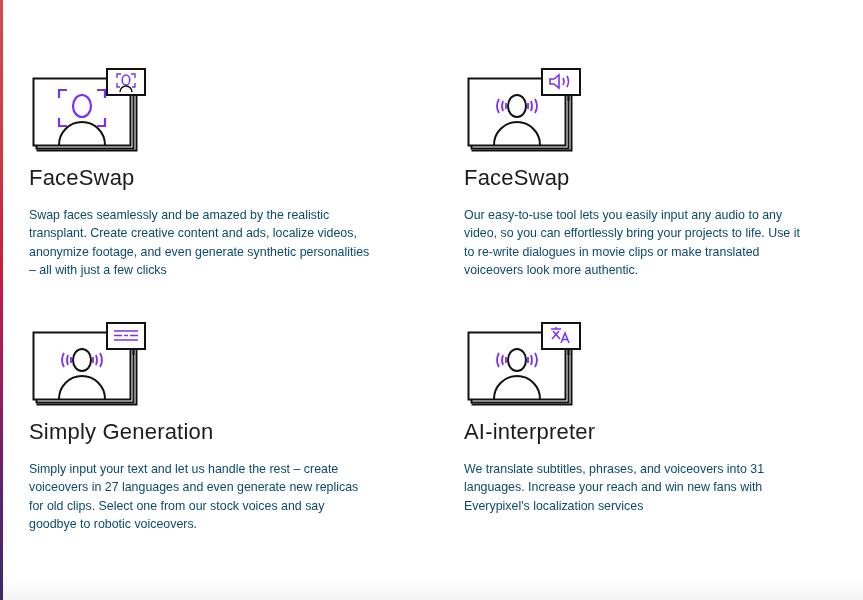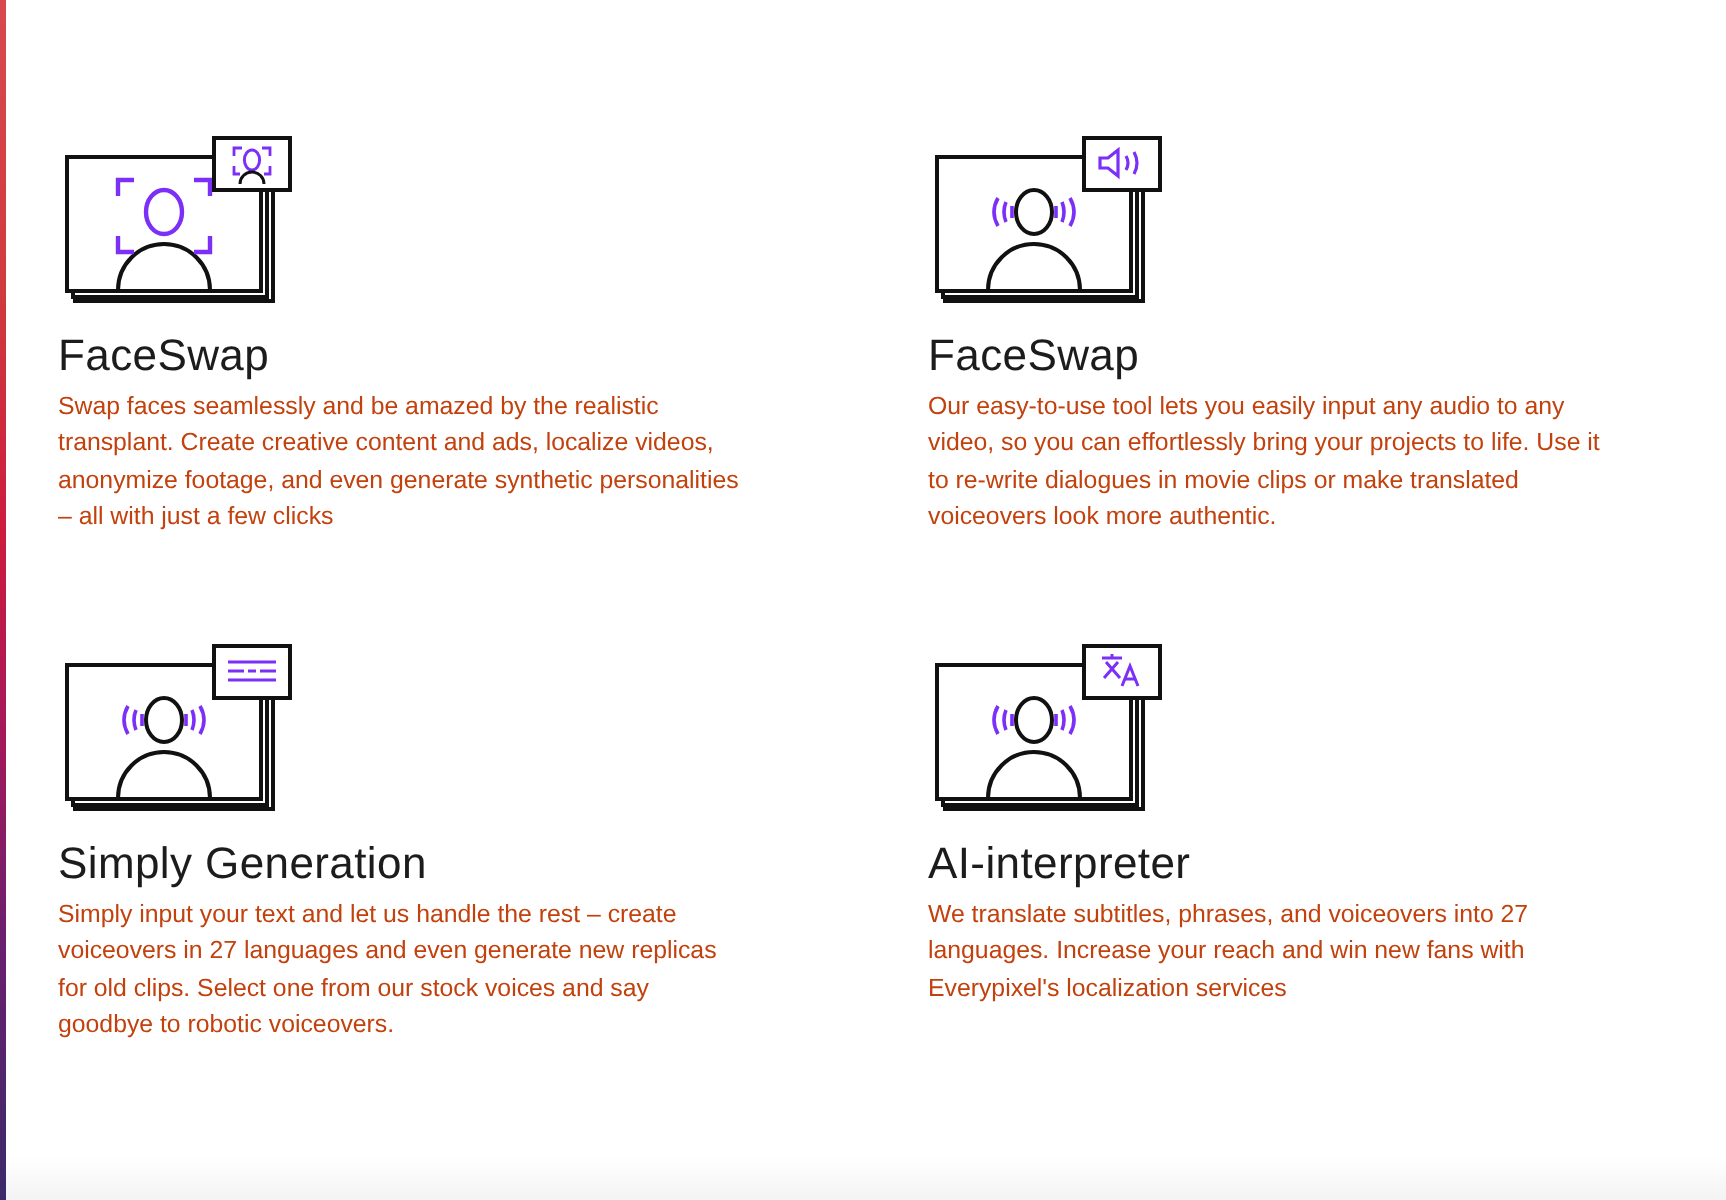--- a/index.html
+++ b/index.html
@@ -18,22 +18,22 @@
       background: linear-gradient(to bottom, #ffffff, #f3f3f3);
     }
     .card { position: absolute; width: 380px; }
     .card .icon { position: absolute; left: 0; top: 0; width: 125px; height: 90px; }
     .card .title {
       position: absolute; left: 0; top: 95px; margin: 0;
       font-size: 22px; font-weight: 400; letter-spacing: 0.2px; color: #1c1c1c;
       white-space: nowrap; line-height: 34px;
     }
     .card .desc {
-      position: absolute; left: 0; top: 128px; margin: 0; width: 345px;
-      font-size: 12.4px; line-height: 18.3px; color: #c2410c;
+      position: absolute; left: 0; top: 140px; margin: 0; width: 345px;
+      font-size: 12.4px; line-height: 18.3px; color: #0c4a6e;
     }
     #card-faceswap { left: 29px; top: 66px; }
     #card-lipsync { left: 464px; top: 66px; }
     #card-voice { left: 29px; top: 320px; }
     #card-ai { left: 464px; top: 320px; }
   </style>
 </head>
 <body>
 
 <div class="left-accent"></div>
@@ -132,14 +132,14 @@
       <line x1="87" y1="9" x2="97" y2="9"></line>
         <line x1="92" y1="7" x2="92" y2="9"></line>
       <path d="M89 11 L96 19"></path>
         <path d="M95 11 L88 19"></path>
       <path d="M97 23 L101 13 L105 23"></path>
         <line x1="98.5" y1="19.5" x2="103.5" y2="19.5"></line>
     </g>
     <path d="M104.5 29 V35" stroke="#111" stroke-width="2"></path>
   </svg>
   <h2 class="title">AI-interpreter</h2>
-  <p class="desc">We translate subtitles, phrases, and voiceovers into 27 languages. Increase your reach and win new fans with Everypixel's localization services</p>
+  <p class="desc">We translate subtitles, phrases, and voiceovers into 31 languages. Increase your reach and win new fans with Everypixel's localization services</p>
 </div>
 
 </body></html>

